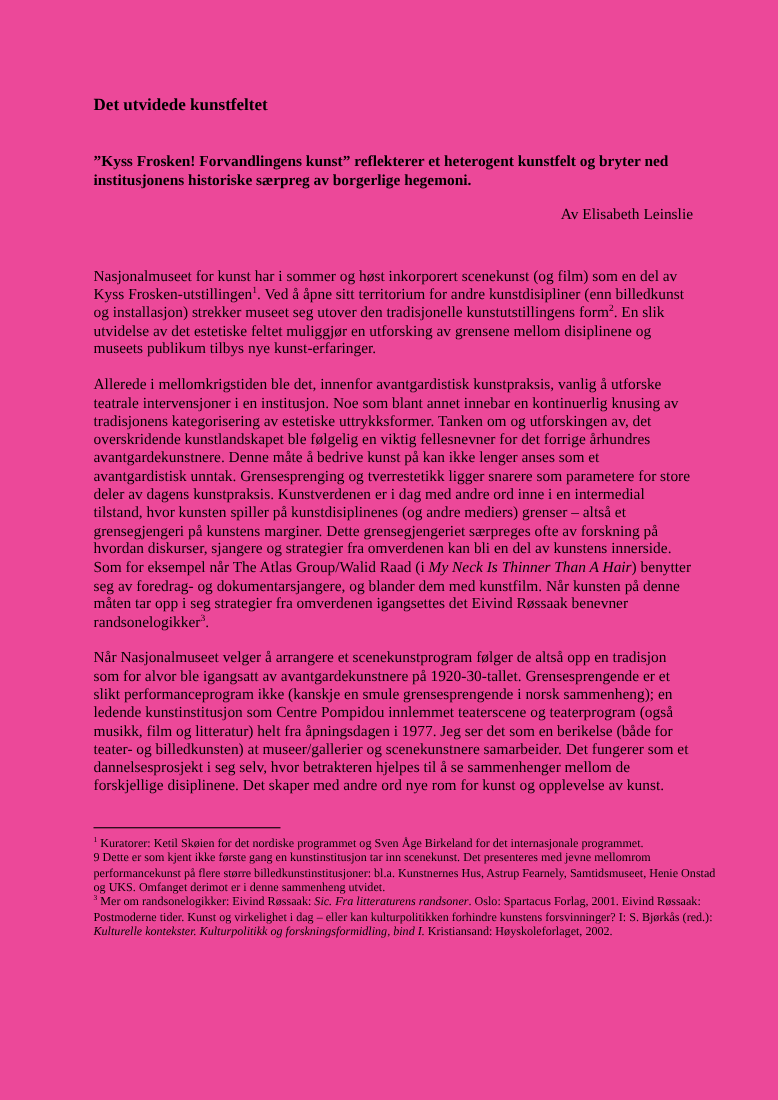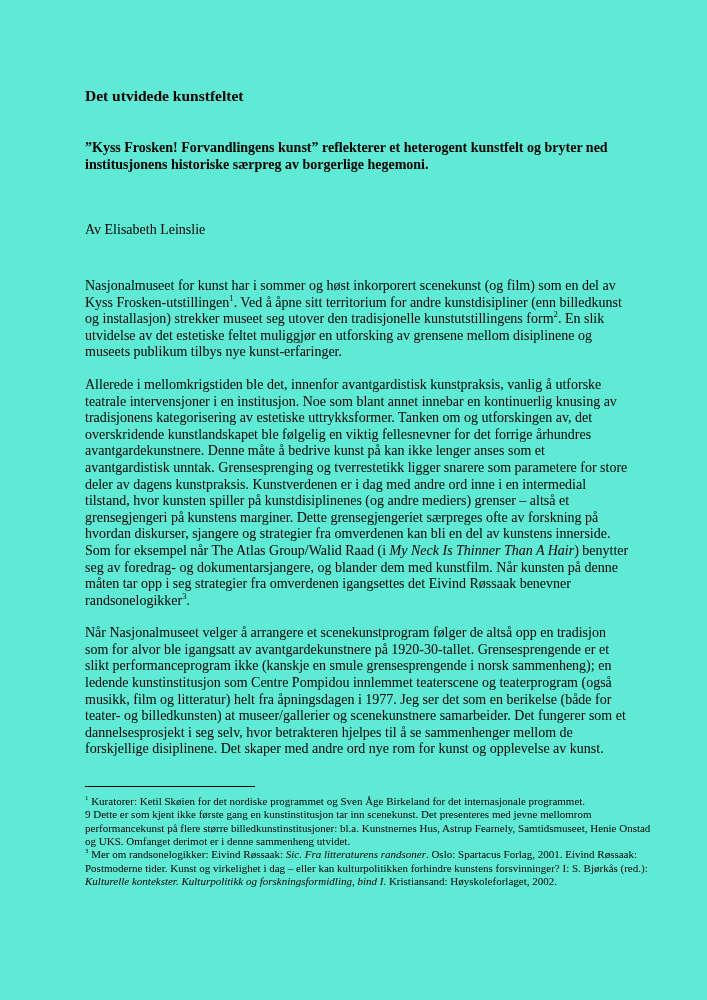--- a/index.html
+++ b/index.html
@@ -5,45 +5,46 @@
   html, body {
     margin: 0;
     padding: 0;
     background: #ffffff;
   }
   .page {
     position: relative;
     width: 707px;
     height: 1000px;
     box-sizing: border-box;
-    background: #5eead4;
+    background: #ec4899;
     color: #000000;
     padding: 87px 56px 40px 85px;
     font-family: "Liberation Serif", "DejaVu Serif", serif;
     overflow: hidden;
   }
   .doc-title {
     font-size: 15.5px;
     font-weight: bold;
     line-height: 18px;
     margin: 0 0 34px 0;
     max-width: 545px;
   }
   .lede {
     font-size: 14px;
     font-weight: bold;
     line-height: 17px;
-    margin: 0 0 48px 0;
+    margin: 0 0 14px 0;
     max-width: 545px;
   }
   .byline {
     font-size: 14px;
     line-height: 17px;
     margin: 0 0 40px 0;
     max-width: 545px;
+    text-align: right;
   }
   .body-paragraph {
     font-size: 14px;
     line-height: 16.6px;
     margin: 0 0 16px 0;
     max-width: 545px;
   }
   .remark {
     margin-bottom: 0;
   }

